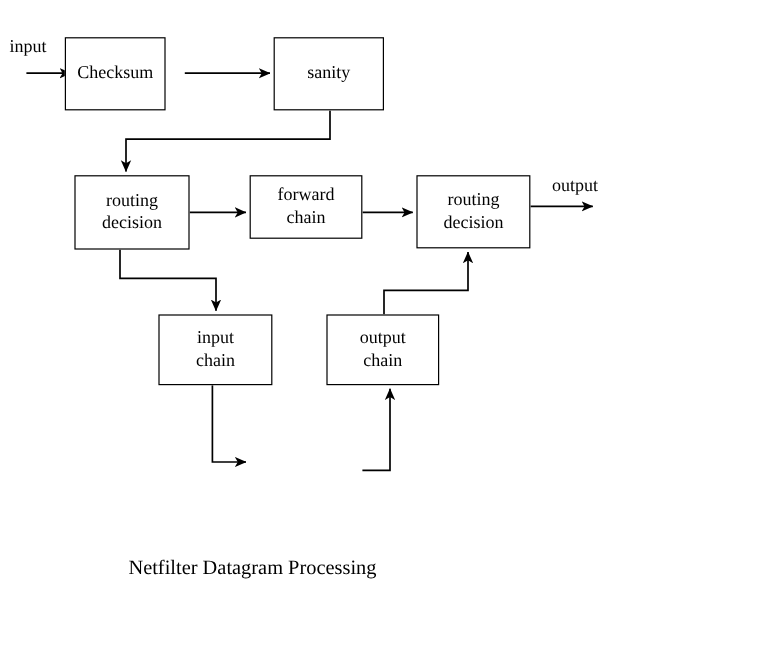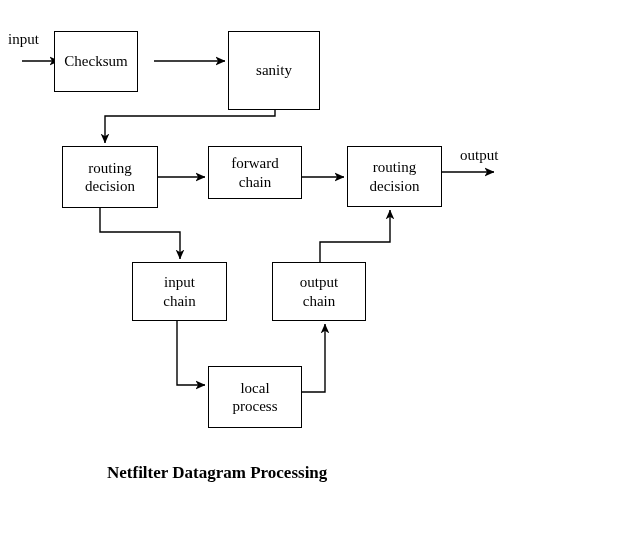--- a/index.html
+++ b/index.html
@@ -49,21 +49,20 @@
     font-size: 15px;
     color: #000000;
     white-space: pre;
   }
   .caption {
     position: absolute;
     font-family: "Liberation Serif", "DejaVu Serif", serif;
     font-size: 17px;
     color: #000000;
     white-space: pre;
-    font-weight: bold;
   }
 </style>
 </head>
 <body>
 
 <div id="canvas">
 
   <svg id="diagram-svg" viewBox="0 0 633 541" xmlns="http://www.w3.org/2000/svg">
     <defs>
       <marker id="arrowRight" viewBox="0 0 10 10" refX="9.6" refY="5" markerWidth="7" markerHeight="7" orient="auto-start-reverse">
@@ -95,21 +94,21 @@
       <path d="M 302 392 L 325 392 L 325 324" marker-end="url(#arrowDown)"></path>
 
       <path d="M 320 262 L 320 242 L 390 242 L 390 210" marker-end="url(#arrowDown)"></path>
     </g>
   </svg>
 
   <div class="node-box" style="left:54px; top:31px; width:84px; height:61px;">
     <span class="node-label-line">Checksum</span>
   </div>
 
-  <div class="node-box" style="left:228px; top:31px; width:92px; height:79px;">
+  <div class="node-box" style="left:228px; top:31px; width:92px; height:61px;">
     <span class="node-label-line">sanity</span>
   </div>
 
   <div class="node-box" style="left:62px; top:146px; width:96px; height:62px;">
     <span class="node-label-line">routing</span>
     <span class="node-label-line">decision</span>
   </div>
 
   <div class="node-box" style="left:208px; top:146px; width:94px; height:53px;">
     <span class="node-label-line">forward</span>
@@ -124,24 +123,20 @@
   <div class="node-box" style="left:132px; top:262px; width:95px; height:59px;">
     <span class="node-label-line">input</span>
     <span class="node-label-line">chain</span>
   </div>
 
   <div class="node-box" style="left:272px; top:262px; width:94px; height:59px;">
     <span class="node-label-line">output</span>
     <span class="node-label-line">chain</span>
   </div>
 
-  <div class="node-box" style="left:208px; top:366px; width:94px; height:62px;">
-    <span class="node-label-line">local</span>
-    <span class="node-label-line">process</span>
-  </div>
 
   <div class="edge-label" style="left:8px; top:31px;">input</div>
 
   <div class="edge-label" style="left:460px; top:147px;">output</div>
 
   <div class="caption" style="left:107px; top:463px;">Netfilter Datagram Processing</div>
 
 </div>
 
 </body></html>

